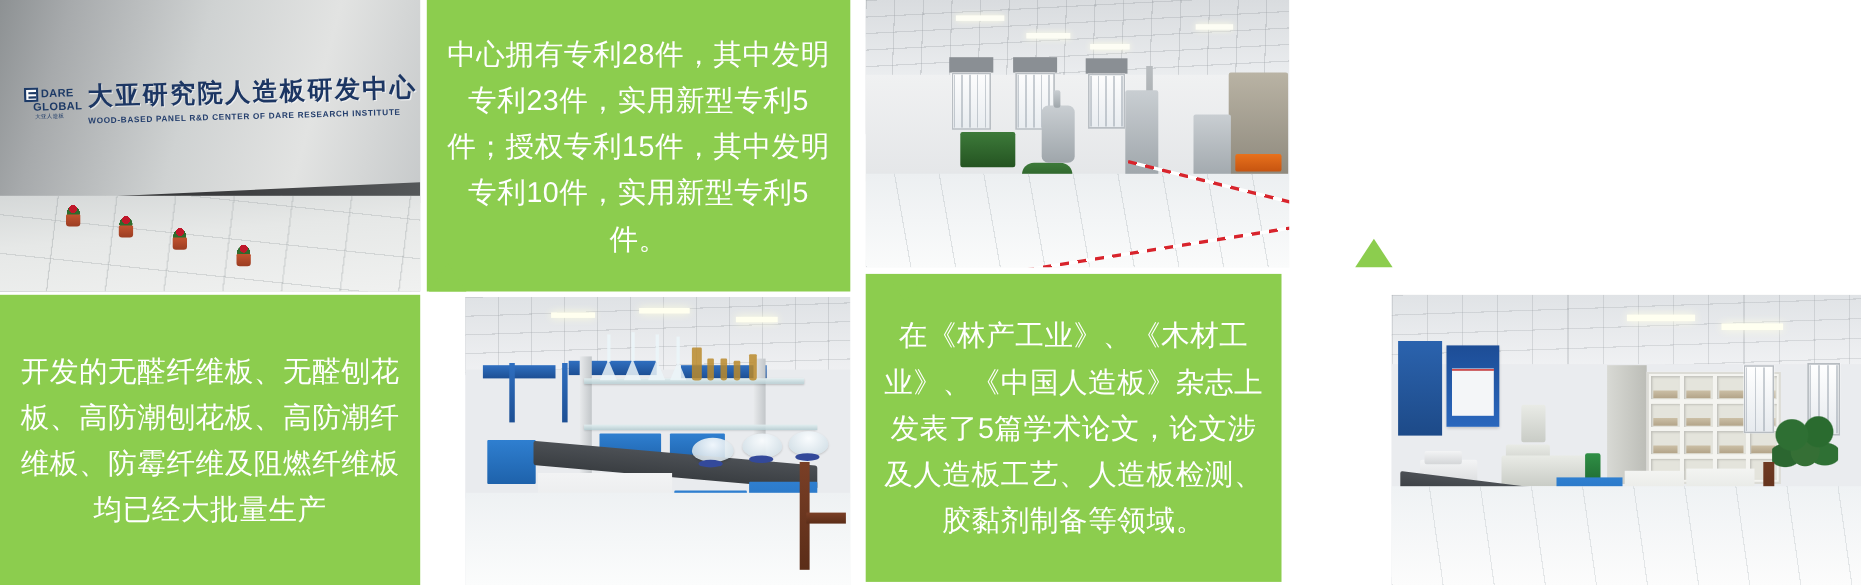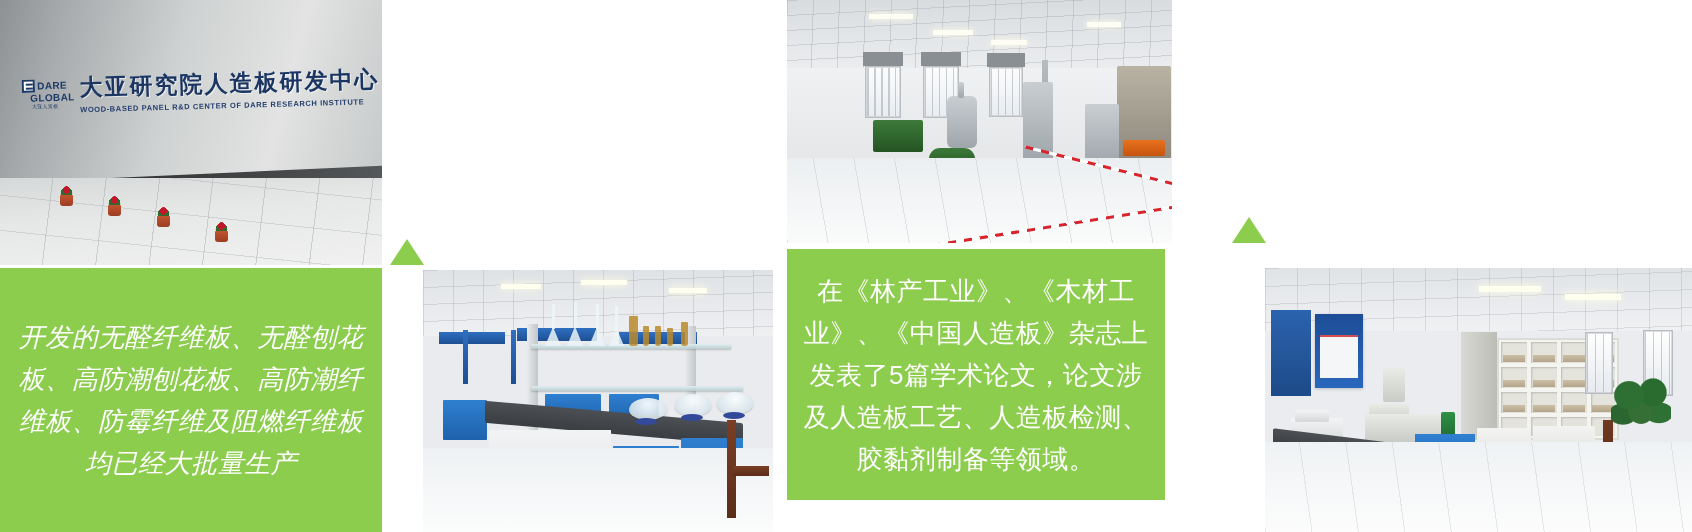--- a/index.html
+++ b/index.html
@@ -228,20 +228,23 @@
         <div class="red"></div>
         <div class="pot"></div>
       </div>
     <div class="plant" style="left:213px;top:218px;">
       <div class="grn"></div>
         <div class="red"></div>
         <div class="pot"></div>
       </div>
   </div>
 
+  <div class="panel text-panel" style="left:388px;top:0;width:385px;height:265px;">
+    <div class="para">中心拥有专利28件，其中发明专利23件，实用新型专利5件；授权专利15件，其中发明专利10件，实用新型专利5件。</div>
+  </div>
   <div class="tail tail-up" style="left:390px;top:239px;"></div>
 
   <div class="photo ph2" style="left:787px;top:0;width:385px;height:243px;">
     <div class="ceil"></div>
     <div class="lamp" style="left:82px;top:14px;width:44px;"></div>
     <div class="lamp" style="left:146px;top:30px;width:40px;"></div>
     <div class="lamp" style="left:204px;top:40px;width:36px;"></div>
     <div class="lamp" style="left:300px;top:22px;width:34px;"></div>
     <div class="backwall"></div>
 
@@ -266,21 +269,21 @@
     <div class="mach steel" style="left:298px;top:104px;width:34px;height:60px;"></div>
     <div class="bowl" style="left:128px;top:182px;width:48px;height:22px;"></div>
 
     <div class="floor"></div>
     <div class="stripe" style="left:96px;top:228px;width:300px;transform:rotate(-9deg);"></div>
     <div class="stripe" style="left:236px;top:166px;width:170px;transform:rotate(14deg);"></div>
   </div>
 
   <div class="tail tail-up" style="left:1232px;top:217px;"></div>
 
-  <div class="panel text-panel" style="left:0;top:268px;width:382px;height:264px;font-style:italic;">
+  <div class="panel text-panel" style="left:0;top:268px;width:382px;height:264px;">
     <div class="para">开发的无醛纤维板、无醛刨花板、高防潮刨花板、高防潮纤维板、防霉纤维及阻燃纤维板均已经大批量生产</div>
   </div>
 
   <div class="photo ph3" style="left:423px;top:270px;width:350px;height:262px;">
     <div class="ceil"></div>
     <div class="lamp" style="left:78px;top:14px;width:40px;"></div>
     <div class="lamp" style="left:158px;top:10px;width:46px;"></div>
     <div class="lamp" style="left:246px;top:18px;width:38px;"></div>
     <div class="back"></div>
 
@@ -333,21 +336,21 @@
     <div class="dish" style="left:294px;top:122px;width:36px;height:22px;"></div>
     <div class="bluedisk" style="left:212px;top:148px;width:22px;height:7px;"></div>
     <div class="bluedisk" style="left:258px;top:144px;width:22px;height:7px;"></div>
     <div class="bluedisk" style="left:300px;top:142px;width:22px;height:7px;"></div>
 
     <div class="floor"></div>
     <div class="chair" style="left:304px;top:150px;width:9px;height:98px;"></div>
     <div class="chair" style="left:310px;top:196px;width:36px;height:10px;"></div>
   </div>
 
-  <div class="panel text-panel" style="left:787px;top:249px;width:378px;height:251px;">
+  <div class="panel text-panel" style="left:787px;top:249px;width:378px;height:280px;">
     <div class="para">在《林产工业》、《木材工业》、《中国人造板》杂志上发表了5篇学术论文，论文涉及人造板工艺、人造板检测、胶黏剂制备等领域。</div>
   </div>
   <div class="tail tail-down" style="left:806px;top:249px;"></div>
 
   <div class="photo ph4" style="left:1265px;top:268px;width:427px;height:264px;">
     <div class="ceil"></div>
     <div class="lamp" style="left:214px;top:18px;width:62px;"></div>
     <div class="lamp" style="left:300px;top:26px;width:56px;"></div>
     <div class="back"></div>
 

